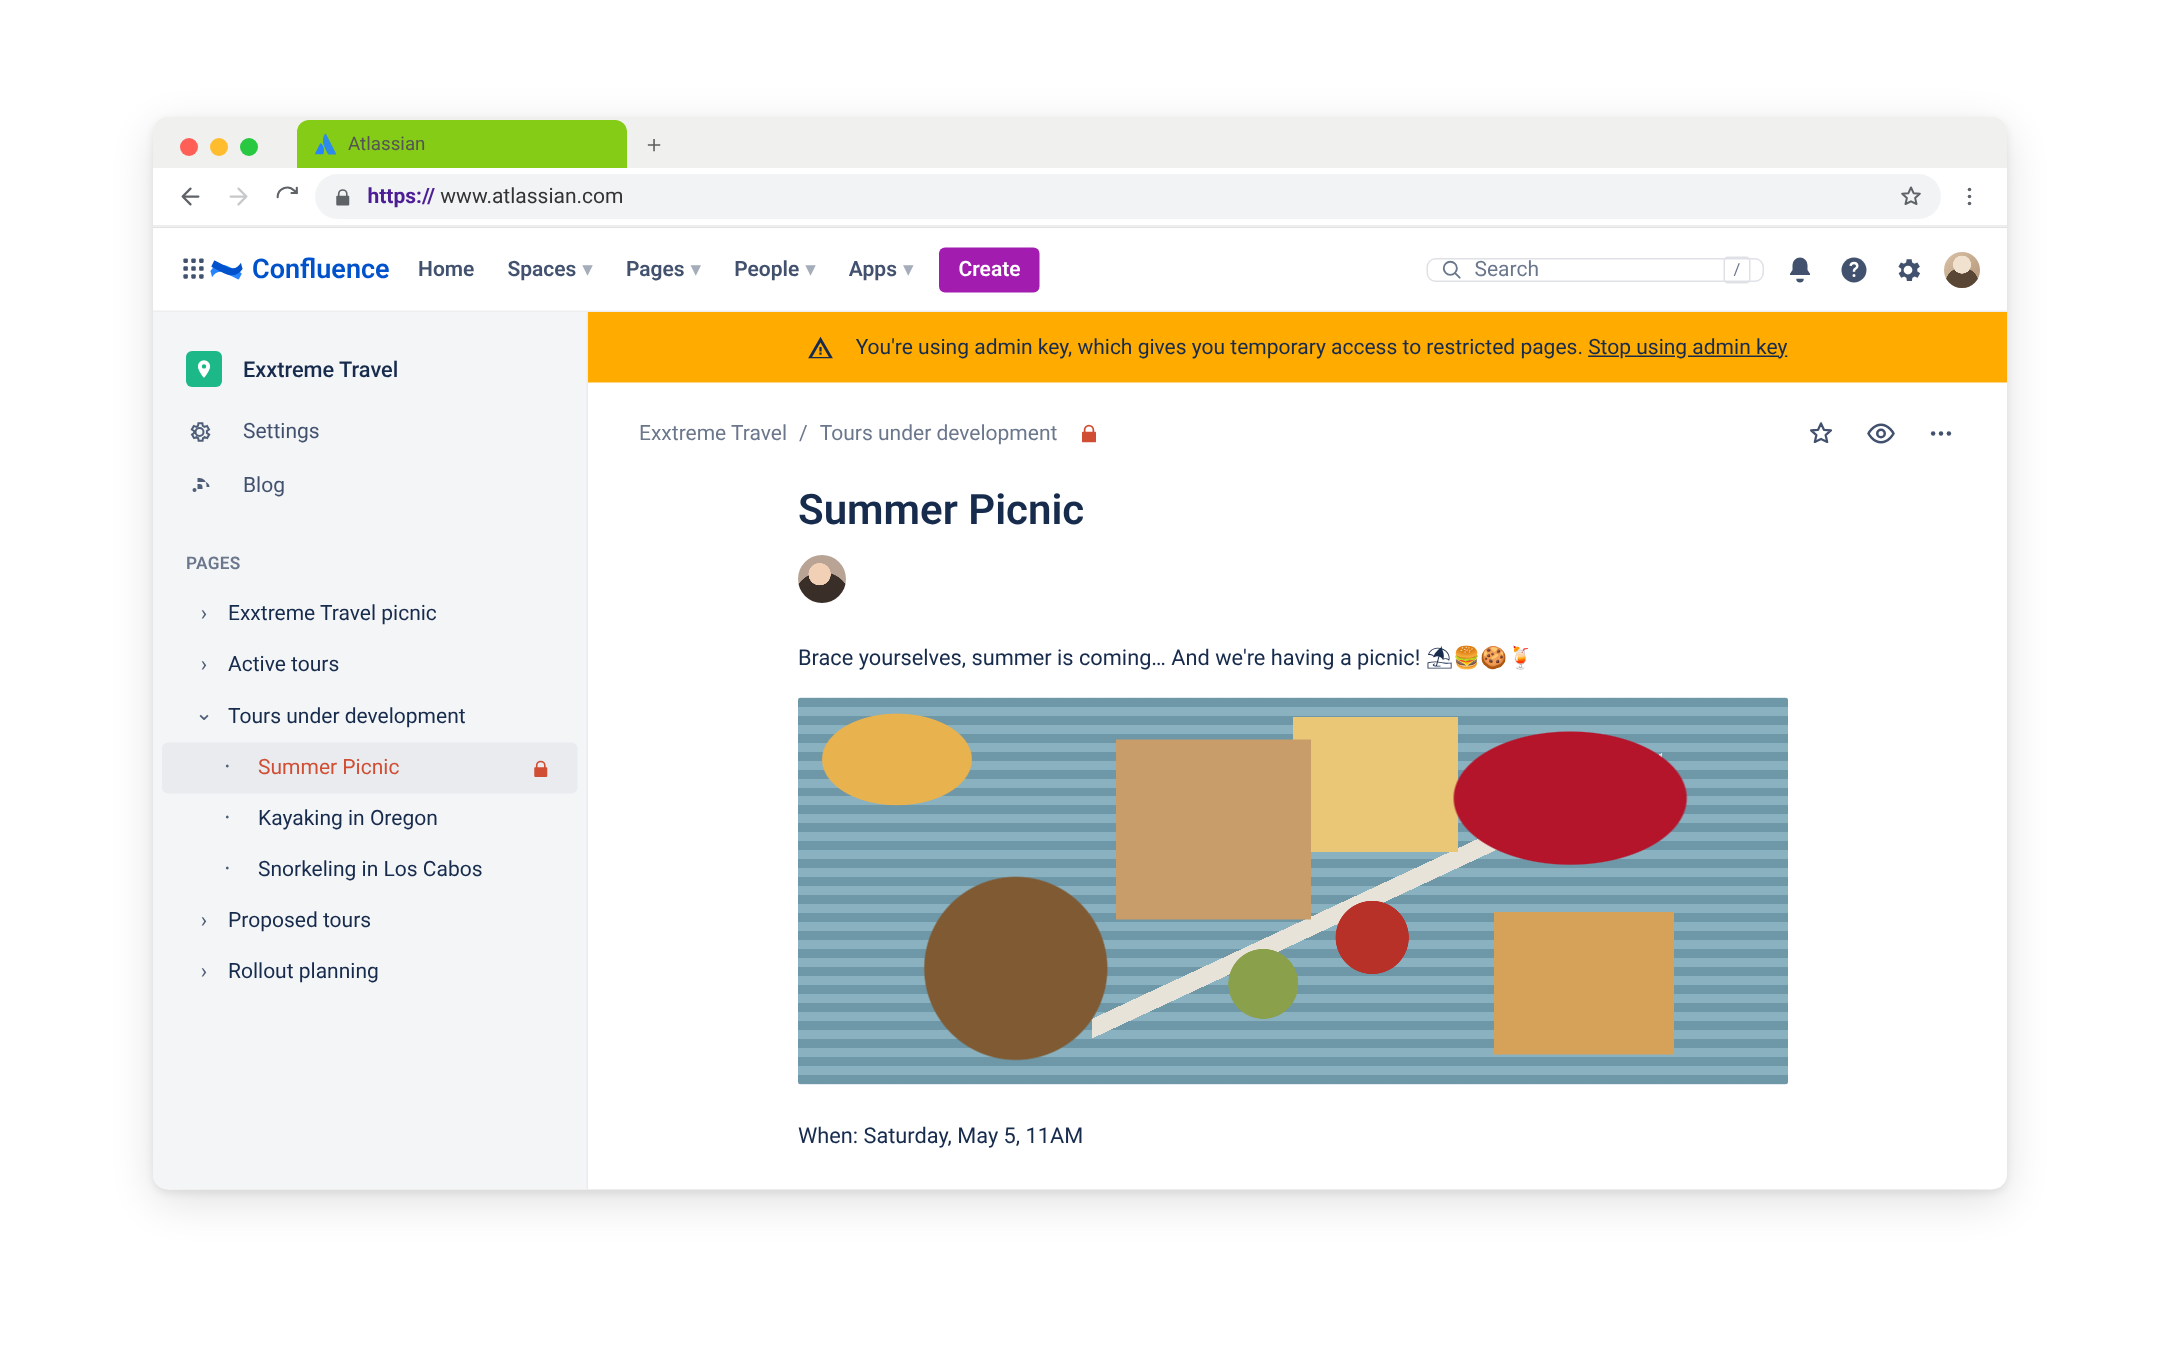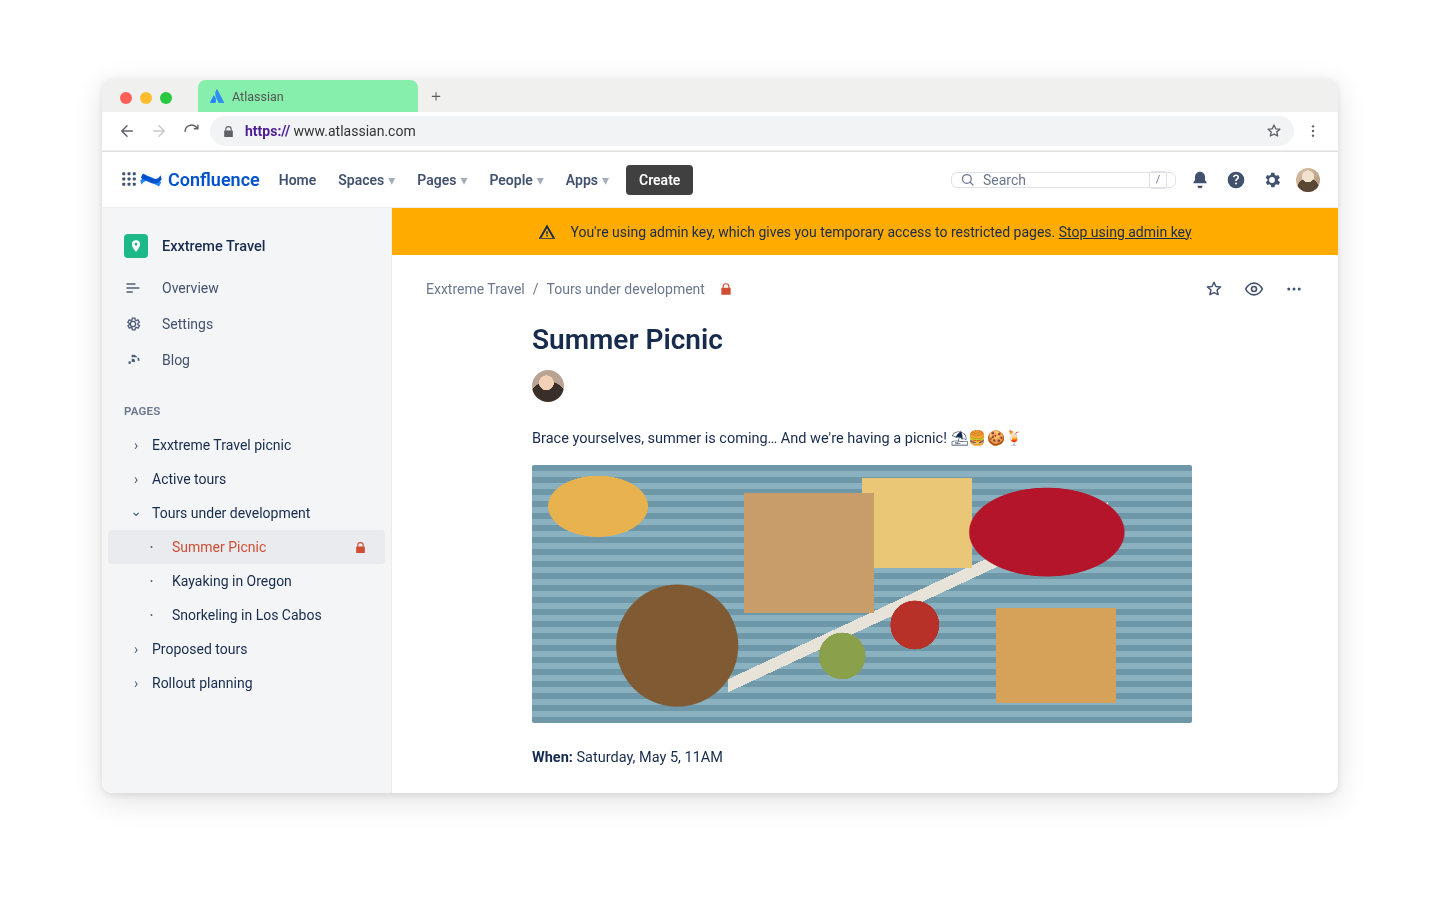--- a/index.html
+++ b/index.html
@@ -35,21 +35,21 @@
     }
     .traffic-light {
       width: 12px; height: 12px; border-radius: 50%;
     }
     .tl-red { background: #ff5f57; }
     .tl-yellow { background: #febc2e; }
     .tl-green { background: #28c840; }
     .tab {
       margin-left: 18px;
       height: 32px;
-      background: #86efac;
+      background: #84cc16;
       border-radius: 8px 8px 0 0;
       display: flex;
       align-items: center;
       padding: 0 44px 0 12px;
       font-size: 12.5px;
       color: #555;
       gap: 8px;
       position: relative;
       min-width: 220px;
     }
@@ -128,21 +128,21 @@
     .nav-item {
       font-size: 14px;
       color:#42526e;
       font-weight: 560;
       padding: 6px 9px;
       display:flex; align-items:center; gap:4px;
       border-radius: 4px;
     }
     .nav-item .caret { color:#a5adba; }
     .create-btn {
-      background:#404040;
+      background:#a21caf;
       color:#fff;
       font-size: 14px;
       font-weight: 560;
       padding: 7px 13px;
       border-radius: 4px;
       margin-left: 4px;
       text-align: center;
     }
     .header-right {
       margin-left: auto;
@@ -329,21 +329,21 @@
         repeating-linear-gradient(0deg, #6e97a7 0 6px, #8ab1bf 6px 12px),
         repeating-linear-gradient(90deg, rgba(255,255,255,0.18) 0 6px, transparent 6px 12px);
       background-blend-mode: normal,normal,normal,normal,normal,normal,normal,normal,normal, normal, overlay;
       position: relative;
     }
     .when-row {
       margin-top: 26px;
       font-size: 14.5px;
       color:#172b4d;
     }
-    .when-row b { font-weight: 700; }
+    .when-row b { font-weight: 400; }
 
     svg { display:block; }
   </style>
 </head>
 <body>
 
 <div class="window">
 
   <div class="browser-chrome">
     <div class="tab-strip">
@@ -482,28 +482,20 @@
     <div class="app-body">
 
       <div class="sidebar">
         <div class="space-row">
           <div class="space-icon">
             <svg width="14" height="14" viewBox="0 0 24 24">
                 <path fill="#fff" d="M12 2a7 7 0 0 0-7 7c0 5 7 13 7 13s7-8 7-13a7 7 0 0 0-7-7zm0 9.5A2.5 2.5 0 1 1 12 6.5a2.5 2.5 0 0 1 0 5z"></path>
               </svg>
           </div>
           <span>Exxtreme Travel</span>
-        </div>
-        <div class="side-link">
-          <span class="ic">
-              <svg width="16" height="16" viewBox="0 0 24 24">
-                <path stroke="currentColor" stroke-width="2" stroke-linecap="round" d="M3 6h12M3 12h18M3 18h8"></path>
-              </svg>
-            </span>
-          <span>Overview</span>
         </div>
         <div class="side-link">
           <span class="ic">
               <svg width="16" height="16" viewBox="0 0 24 24">
                 <path fill="none" stroke="currentColor" stroke-width="2" d="M12 8a4 4 0 1 0 0 8 4 4 0 0 0 0-8z"></path>
                 <path fill="none" stroke="currentColor" stroke-width="2" d="M19.4 13a7.5 7.5 0 0 0 0-2l2.1-1.6-2-3.5-2.5 1a7.5 7.5 0 0 0-1.7-1l-.4-2.6h-4l-.4 2.6a7.5 7.5 0 0 0-1.7 1l-2.5-1-2 3.5L6.6 11a7.5 7.5 0 0 0 0 2l-2.1 1.6 2 3.5 2.5-1a7.5 7.5 0 0 0 1.7 1l.4 2.6h4l.4-2.6a7.5 7.5 0 0 0 1.7-1l2.5 1 2-3.5L19.4 13z"></path>
               </svg>
             </span>
           <span>Settings</span>
         </div>

